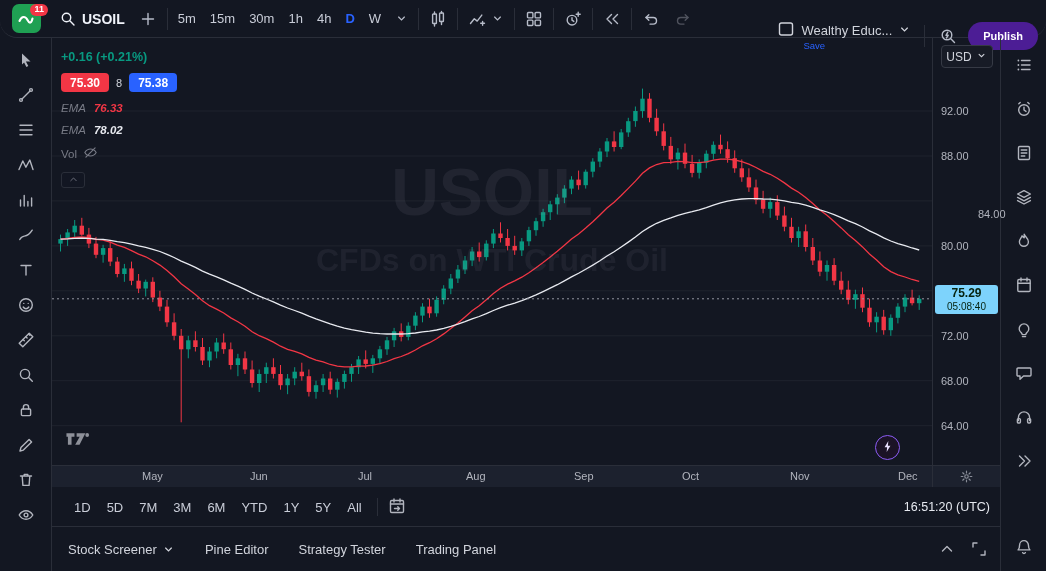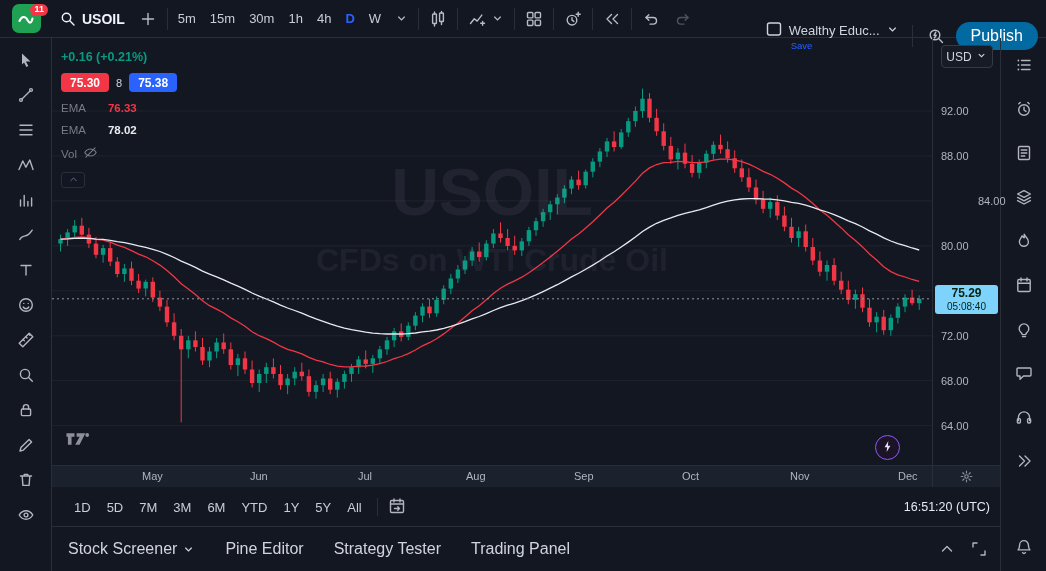--- a/index.html
+++ b/index.html
@@ -1,37 +1,37 @@
 <!DOCTYPE html>
 <html><head>
 <meta charset="utf-8">
 <style>
   html,body{margin:0;padding:0;background:#0c0e15;}
   *{box-sizing:border-box;font-family:"Liberation Sans","DejaVu Sans",sans-serif;}
   .app{position:relative;width:1046px;height:571px;background:#131722;color:#d1d4dc;overflow:hidden;display:flex;flex-direction:column;}
   button{background:none;border:none;color:inherit;cursor:pointer;padding:0;font-family:inherit;}
 
   
-  .topbar{height:38px;display:flex;align-items:center;border-bottom:1px solid #2a2e39;padding:0 8px 0 0;flex:0 0 38px;}
+  .topbar{height:38px;display:flex;align-items:center;border-bottom:1px solid #2a2e39;padding:0 8px 0 0;flex:0 0 38px;border-radius:17px;}
   .logo-cell{width:52px;display:flex;justify-content:center;position:relative;flex:0 0 52px;}
   .logo-sq{width:29px;height:29px;border-radius:7px;background:#1fa053;display:flex;align-items:center;justify-content:center;}
   .logo-badge{position:absolute;top:0px;right:4px;background:#f23645;color:#fff;font-size:9px;font-weight:bold;border-radius:8px;padding:1px 4px;line-height:1.1;}
   .tb-btn{display:flex;align-items:center;gap:5px;height:28px;padding:0 7px;border-radius:5px;color:#b7bcc9;font-size:13px;}
   .tb-btn svg{display:block;}
   .symbol-btn{color:#f0f3fa;font-weight:bold;font-size:14px;}
   .tb-sep{width:1px;height:22px;background:#2a2e39;margin:0 3px;flex:0 0 1px;}
   .tf-group{display:flex;align-items:center;}
   .tf-btn{font-size:13px;color:#c9cdd8;padding:0 7px;height:28px;border-radius:5px;}
   .tf-btn.active{color:#2962ff;font-weight:bold;}
   .dim{color:#50535e;}
   .tb-right{margin-left:auto;display:flex;align-items:center;gap:4px;margin-top:34px;}
   .layout-ctl{display:flex;flex-direction:column;align-items:flex-start;padding:2px 6px;}
   .layout-row{display:flex;align-items:center;gap:6px;font-size:13px;color:#d1d4dc;}
   .save-lbl{font-size:9.5px;color:#2962ff;margin-left:26px;margin-top:-1px;}
-  .publish-btn{background:#0369a1;color:#fff;font-size:16px;font-weight:normal;height:28px;padding:0 15px;border-radius:14px;}
+  .publish-btn{background:#4c1d95;color:#fff;font-size:11px;font-weight:bold;height:28px;padding:0 15px;border-radius:14px;}
 
   
   .body{flex:1;display:flex;min-height:0;}
   .left-rail{width:52px;flex:0 0 52px;border-right:1px solid #2a2e39;display:flex;flex-direction:column;align-items:center;padding-top:8px;gap:7px;}
   .tool{width:30px;height:28px;display:flex;align-items:center;justify-content:center;color:#b2b5be;border-radius:5px;}
   .right-rail{width:46px;flex:0 0 46px;border-left:1px solid #2a2e39;display:flex;flex-direction:column;align-items:center;padding:13px 0 10px;gap:16px;}
   .rail-btn{width:28px;height:28px;display:flex;align-items:center;justify-content:center;color:#b2b5be;border-radius:5px;}
   .rail-btn:last-child{margin-top:auto;}
   .center{flex:1;display:flex;flex-direction:column;min-width:0;}
 
@@ -42,21 +42,21 @@
   .watermark{position:absolute;left:0;right:0;top:118px;text-align:center;pointer-events:none;line-height:1.1;}
   .watermark .wm1{font-size:66px;font-weight:bold;color:rgba(154,160,176,0.10);}
   .watermark .wm2{font-size:32px;font-weight:bold;color:rgba(154,160,176,0.09);margin-top:14px;}
   .legend{position:absolute;left:9px;top:12px;z-index:5;}
   .chg{font-size:12.5px;font-weight:bold;}
   .quote-row{display:flex;align-items:center;gap:7px;margin-top:9px;}
   .px-box{font-size:12px;font-weight:bold;color:#fff;padding:2.5px 9px;border-radius:4px;}
   .sell-box{background:#f23645;}
   .buy-box{background:#2962ff;}
   .spread{font-size:11px;color:#d1d4dc;}
-  .ind-row{display:flex;align-items:center;gap:22px;margin-top:10px;font-size:11.5px;color:#787b86;}
+  .ind-row{display:flex;align-items:center;gap:8px;margin-top:10px;font-size:11.5px;color:#787b86;font-style:italic;}
   .ind-val{font-weight:bold;}
   .vol-row{display:flex;align-items:center;gap:6px;margin-top:9px;font-size:11.5px;color:#787b86;}
   .vol-row svg{width:15px;height:15px;}
   .collapse-btn{margin-top:10px;width:24px;height:16px;border:1px solid #2a2e39;border-radius:3px;background:rgba(19,23,34,.7);color:#787b86;display:flex;align-items:center;justify-content:center;}
   .collapse-btn svg{width:11px;height:11px;}
   .tv-logo{position:absolute;left:13px;bottom:14px;opacity:.85;}
   .bolt-btn{position:absolute;right:32px;bottom:5px;width:25px;height:25px;border-radius:50%;border:1.5px solid #8c5cf5;background:#1b1326;color:#e7defc;display:flex;align-items:center;justify-content:center;z-index:5;}
   .bolt-btn svg{width:15px;height:15px;}
 
   
@@ -77,21 +77,21 @@
 
   
   .range-bar{height:39px;flex:0 0 39px;display:flex;align-items:center;padding:0 10px 0 14px;border-top:1px solid #131722;}
   .rng-btn{font-size:13px;color:#c9cdd8;padding:4px 8px;border-radius:4px;}
   .rng-sep{width:1px;height:18px;background:#2a2e39;margin:0 7px;}
   .goto-btn{color:#b2b5be;display:flex;align-items:center;padding:3px;}
   .clock{margin-left:auto;font-size:12.5px;color:#e6e9f0;}
 
   
   .bottom-panel{flex:1;display:flex;align-items:center;border-top:1px solid #2a2e39;padding:0 12px 0 16px;gap:30px;}
-  .bp-item{font-size:16px;color:#d1d4dc;display:flex;align-items:center;gap:5px;}
+  .bp-item{font-size:13px;color:#d1d4dc;display:flex;align-items:center;gap:5px;}
   .bp-icons{margin-left:auto;display:flex;align-items:center;gap:14px;color:#b2b5be;}
   .bp-icons button{display:flex;}
 </style>
 </head>
 <body>
 
 <div class="app">
 
   <header class="topbar">
     <div class="logo-cell">
@@ -629,21 +629,21 @@
         <div class="price-axis">
           <button class="cur-btn">
             <span>USD</span>
             <span><svg viewBox="0 0 18 18" width="13" height="13" fill="none" stroke="currentColor" stroke-width="1.7" stroke-linecap="round">
                   <path d="M5 7l4 4 4-4"></path>
                 </svg></span>
           </button>
           <div id="yaxis-labels">
               <div class="ylab" style="top: 67.0395px;">92.00</div>
               <div class="ylab" style="top: 111.987px;">88.00</div>
-              <div class="ylab" style="top: 157px; padding-left: 37px;">84.00</div>
+              <div class="ylab" style="top: 170px; padding-left: 37px;">84.00</div>
               <div class="ylab" style="top: 201.882px;">80.00</div>
               <div class="ylab" style="top: 246.829px;">76.00</div>
               <div class="ylab" style="top: 291.776px;">72.00</div>
               <div class="ylab" style="top: 336.724px;">68.00</div>
               <div class="ylab" style="top: 381.671px;">64.00</div>
             </div>
           <div class="price-label" id="price-label" style="top: 247px; background: #7dd3fc;">
             <div class="lp">75.29</div>
             <div class="cd">05:08:40</div>
           </div>

